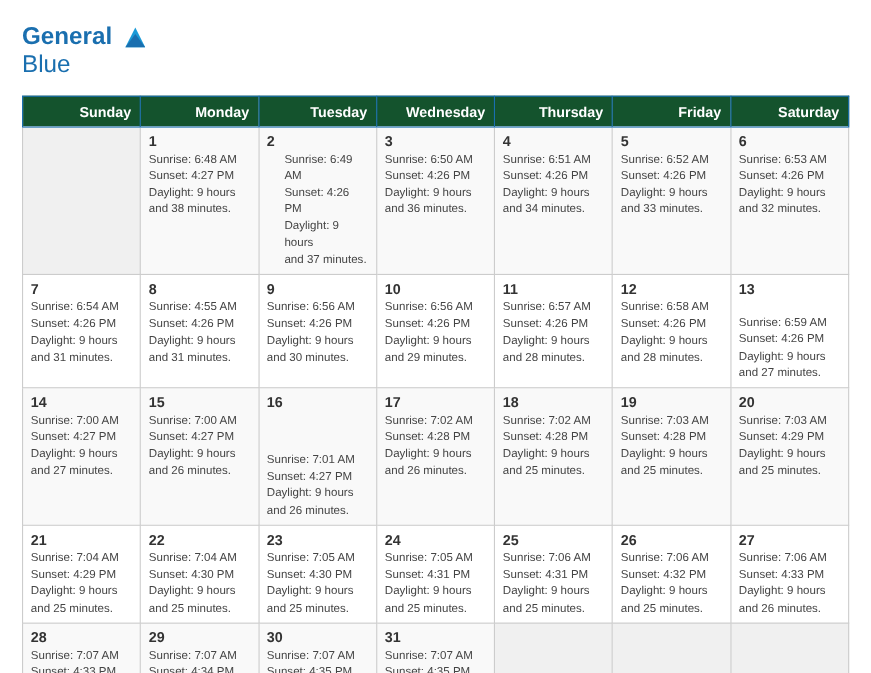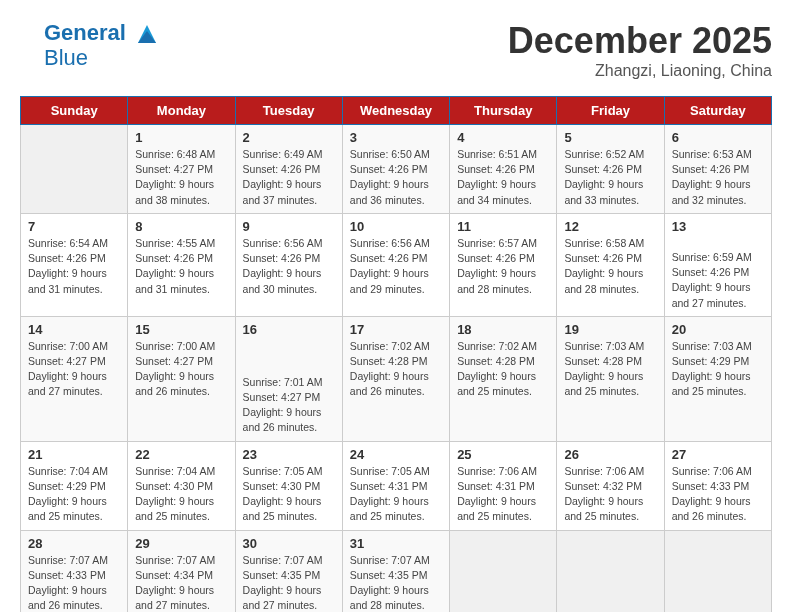--- a/index.html
+++ b/index.html
@@ -12,21 +12,20 @@
     }
     .header {
       display: flex;
       justify-content: space-between;
       align-items: flex-start;
       margin-bottom: 16px;
     }
     .logo {
       display: flex;
       align-items: flex-start;
-      margin-left: 24px;
     }
     .logo-wrapper {
       display: flex;
       flex-direction: column;
     }
     .title-block {
       text-align: right;
     }
     .month-title {
       font-size: 36px;
@@ -36,23 +35,23 @@
     .subtitle {
       font-size: 16px;
       color: #555;
     }
     table {
       width: 100%;
       border-collapse: collapse;
       font-size: 11px;
     }
     thead tr th {
-      background-color: #b91c1c;
+      background-color: #14532d;
       color: #fff;
-      text-align: center;
+      text-align: right;
       padding: 6px 8px;
       font-size: 13px;
       font-weight: bold;
       border: 1px solid #1a6faf;
     }
     tbody tr td {
       border: 1px solid #ccc;
       vertical-align: top;
       padding: 5px 7px;
       width: 107px;
@@ -91,24 +90,20 @@
           <span style="color:#1a6faf;">General</span>
           <svg width="22" height="22" viewBox="0 0 22 22" style="display:inline-block;vertical-align:middle;margin-left:2px;">
             <polygon points="4,20 13,2 22,20" fill="#1a9ad7"></polygon>
             <polygon points="4,20 13,8 22,20" fill="#1a6faf"></polygon>
           </svg>
         </div>
       </div>
       <div style="font-size:22px;font-weight:normal;color:#1a6faf;line-height:1.15;">Blue</div>
     </div>
   </div>
-  <div class="title-block">
-    <div class="month-title">December 2025</div>
-    <div class="subtitle">Zhangzi, Liaoning, China</div>
-  </div>
 </div>
 
 <table>
   <thead>
     <tr id="weekday-header">
         <th>Sunday</th>
         <th>Monday</th>
         <th>Tuesday</th>
         <th>Wednesday</th>
         <th>Thursday</th>
@@ -121,21 +116,21 @@
         <td class="empty-cell"></td>
         <td>
           <div class="day-number">1</div>
           <div class="day-info" style="white-space: pre-line;">Sunrise: 6:48 AM
 Sunset: 4:27 PM
 Daylight: 9 hours
 and 38 minutes.</div>
         </td>
         <td>
           <div class="day-number">2</div>
-          <div class="day-info" style="white-space: pre-line;">Sunrise: 6:49 AM
+          <div class="day-info" style="white-space: pre-line; margin-left: 16px;">Sunrise: 6:49 AM
 Sunset: 4:26 PM
 Daylight: 9 hours
 and 37 minutes.</div>
         </td>
         <td>
           <div class="day-number">3</div>
           <div class="day-info" style="white-space: pre-line;">Sunrise: 6:50 AM
 Sunset: 4:26 PM
 Daylight: 9 hours
 and 36 minutes.</div>

